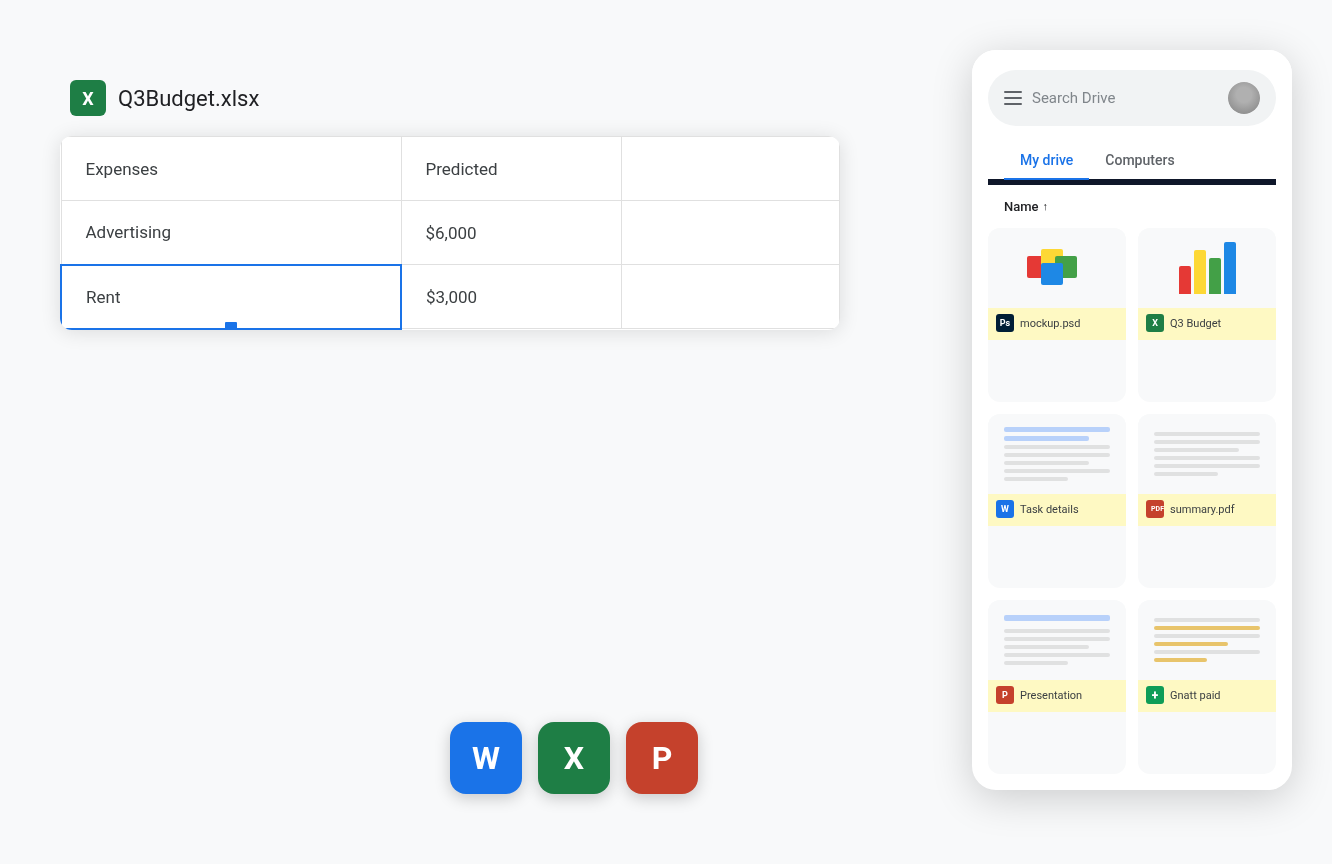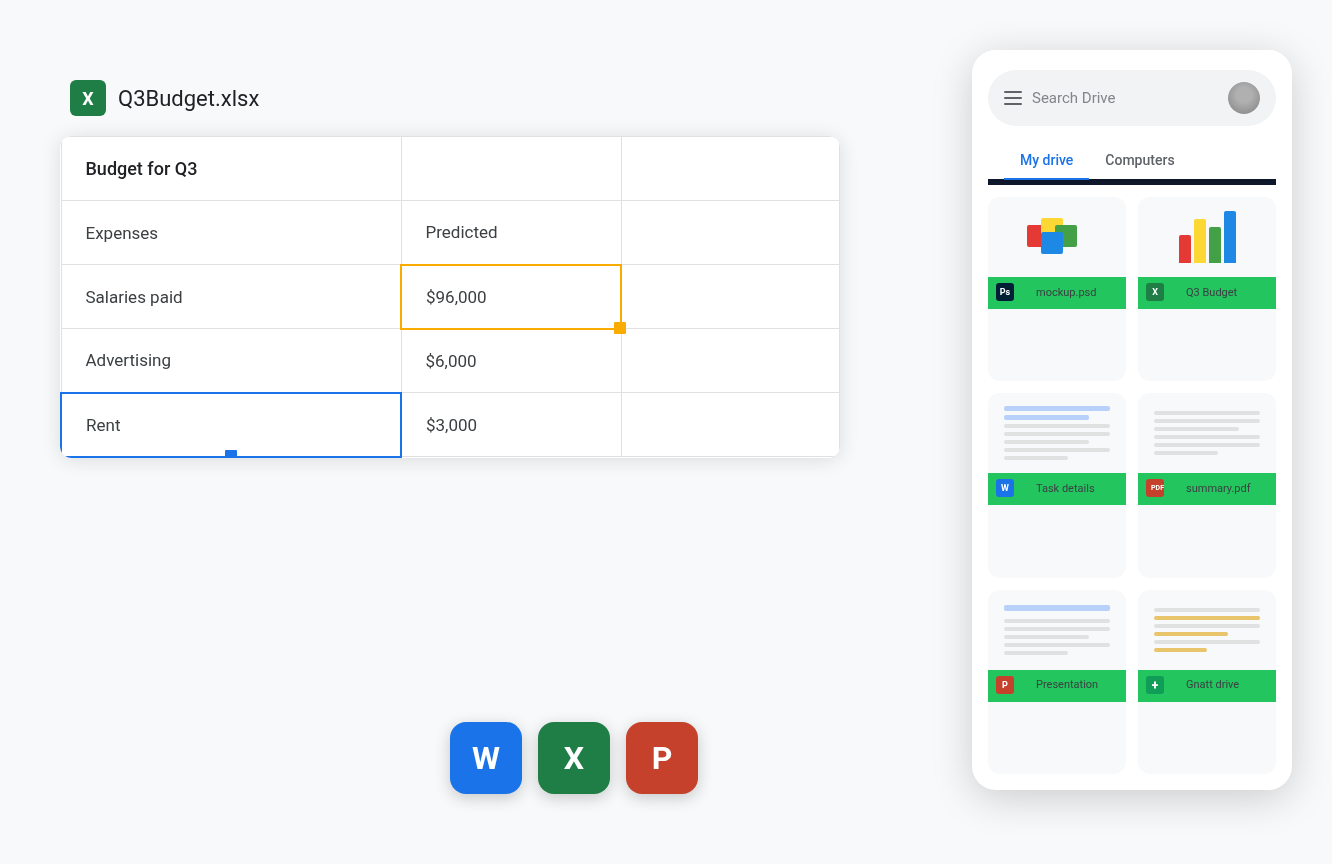--- a/index.html
+++ b/index.html
@@ -303,21 +303,21 @@
     .doc-line.blue { background: #a8c7fa; opacity: 0.8; }
     .doc-line.short { width: 60%; }
     .doc-line.medium { width: 80%; }
     .doc-line.full { width: 100%; }
 
     .drive-item-footer {
       display: flex;
       align-items: center;
       gap: 6px;
       padding: 6px 8px 8px;
-      background: #22c55e;
+      background: #fef9c3;
     }
 
     .item-type-badge {
       width: 18px;
       height: 18px;
       border-radius: 3px;
       display: flex;
       align-items: center;
       justify-content: center;
       color: white;
@@ -332,21 +332,20 @@
     .badge-pdf { background: #c5412c; }
     .badge-p { background: #c5412c; }
     .badge-sheets { background: #0f9d58; }
 
     .item-name {
       font-size: 11px;
       color: #3c4043;
       white-space: nowrap;
       overflow: hidden;
       text-overflow: ellipsis;
-      margin-left: 16px;
     }
 
     
     .spreadsheet-table-wrapper::after {
       content: '';
       display: block;
     }
 
     .row-salaries td { position: relative; }
   </style>
@@ -357,36 +356,23 @@
   <div class="file-header">
     <div class="file-icon-excel">
       <span>X</span>
     </div>
     <span class="file-name">Q3Budget.xlsx</span>
   </div>
 
   <div class="spreadsheet-table-wrapper">
     <table class="spreadsheet-table">
       <tbody>
-          <tr class="header-row">
-        <td class="col-label">Budget for Q3</td>
-        <td class="col-value"></td>
-        <td></td>
-      </tr>
       <tr>
         <td class="col-label">Expenses</td>
         <td class="col-value">Predicted</td>
-        <td></td>
-      </tr>
-      <tr class="row-salaries">
-        <td class="col-label">Salaries paid</td>
-        <td class="col-value cell-highlighted-yellow">
-          <span>$96,000</span>
-          <div class="yellow-handle"></div>
-        </td>
         <td></td>
       </tr>
       <tr>
         <td class="col-label">Advertising</td>
         <td class="col-value">$6,000</td>
         <td></td>
       </tr>
       <tr>
         <td class="col-label cell-highlighted-blue" style="position:relative;">
           <span>Rent</span>
@@ -422,20 +408,24 @@
       </div>
       <span class="search-text">Search Drive</span>
       <div class="avatar">
         <div class="avatar-img"></div>
       </div>
     </div>
     <div class="drive-tabs">
       <div class="drive-tab active">My drive</div>
       <div class="drive-tab">Computers</div>
     </div>
+    <div class="drive-name-header">
+      <span>Name</span>
+      <span class="sort-arrow">↑</span>
+    </div>
   </div>
 
   <div class="drive-grid">
 
     <div class="drive-item">
       <div class="drive-item-preview">
         <svg width="60" height="55" viewBox="0 0 60 55">
 
           <rect x="0" y="15" width="22" height="22" rx="2" fill="#e53935"></rect>
           <rect x="14" y="8" width="22" height="22" rx="2" fill="#fdd835"></rect>
@@ -534,17 +524,17 @@
           <div class="doc-line full" style="height:4px;background:#d0d0d0;"></div>
           <div style="height:4px;background:#e8c46b;width:70%;border-radius:2px;"></div>
           <div class="doc-line full" style="height:4px;background:#d0d0d0;"></div>
           <div style="height:4px;background:#e8c46b;width:50%;border-radius:2px;"></div>
         </div>
       </div>
       <div class="drive-item-footer">
         <div class="item-type-badge badge-sheets" style="font-size:12px;font-weight:900;">
           <span>+</span>
         </div>
-        <span class="item-name">Gnatt drive</span>
+        <span class="item-name">Gnatt paid</span>
       </div>
     </div>
   </div>
 </div>
 
 </body></html>

